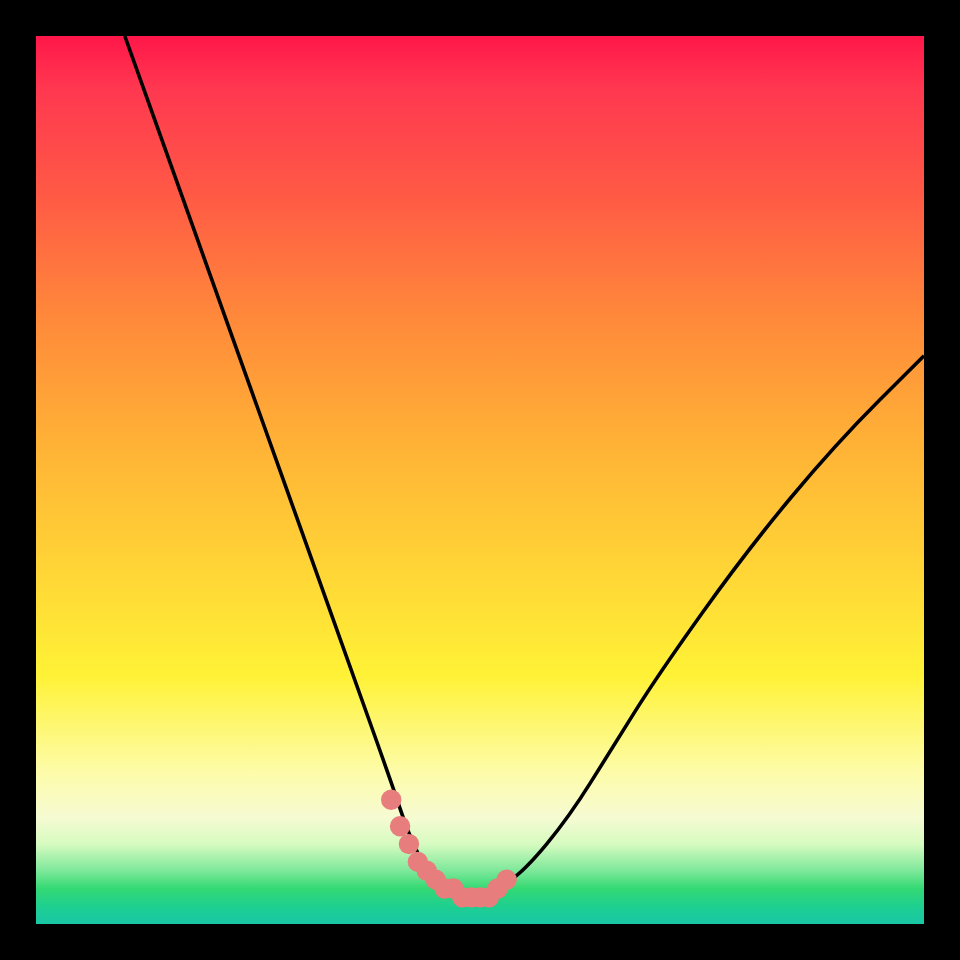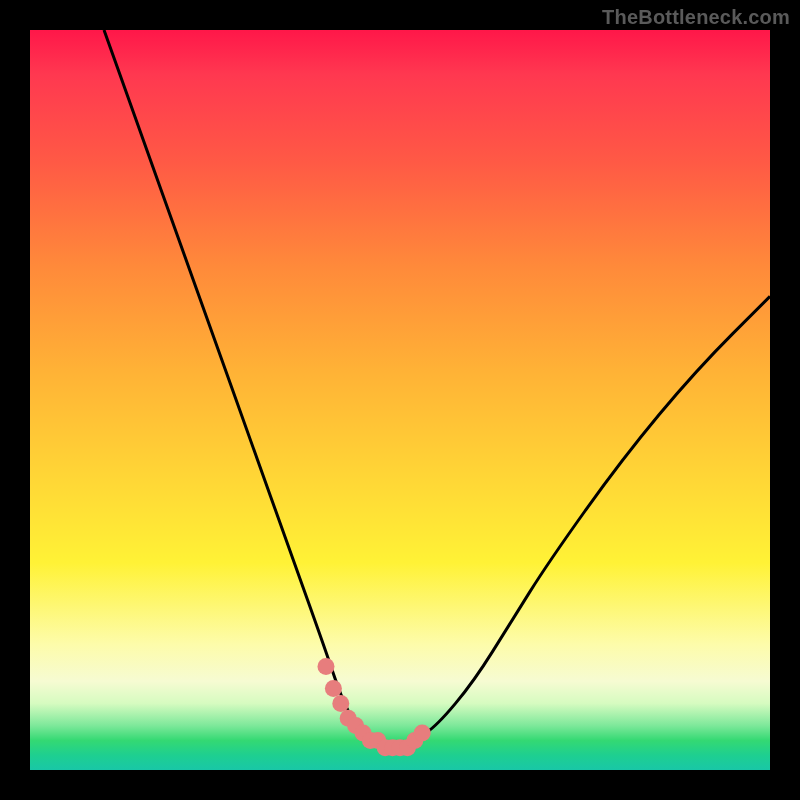--- a/index.html
+++ b/index.html
@@ -89,15 +89,14 @@
           <circle cx="355.2" cy="717.8" r="8.5" fill="#e77d7d"></circle>
           <circle cx="362.59999999999997" cy="717.8" r="8.5" fill="#e77d7d"></circle>
           <circle cx="370" cy="717.8" r="8.5" fill="#e77d7d"></circle>
           <circle cx="377.40000000000003" cy="717.8" r="8.5" fill="#e77d7d"></circle>
           <circle cx="384.8" cy="710.4" r="8.5" fill="#e77d7d"></circle>
           <circle cx="392.20000000000005" cy="703" r="8.5" fill="#e77d7d"></circle>
         </g>
     </svg>
   </div>
 
-  <div class="watermark">TheBottleneck.com</div>
 
 </div>
 
 </body></html>

